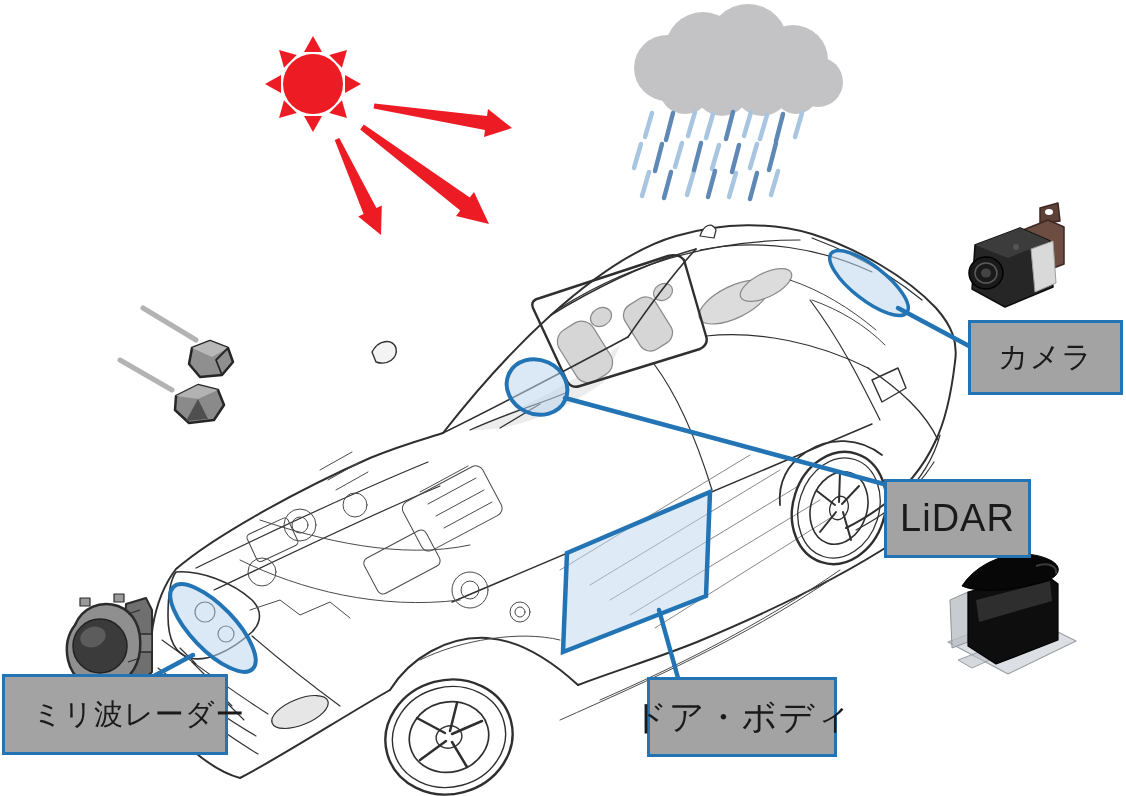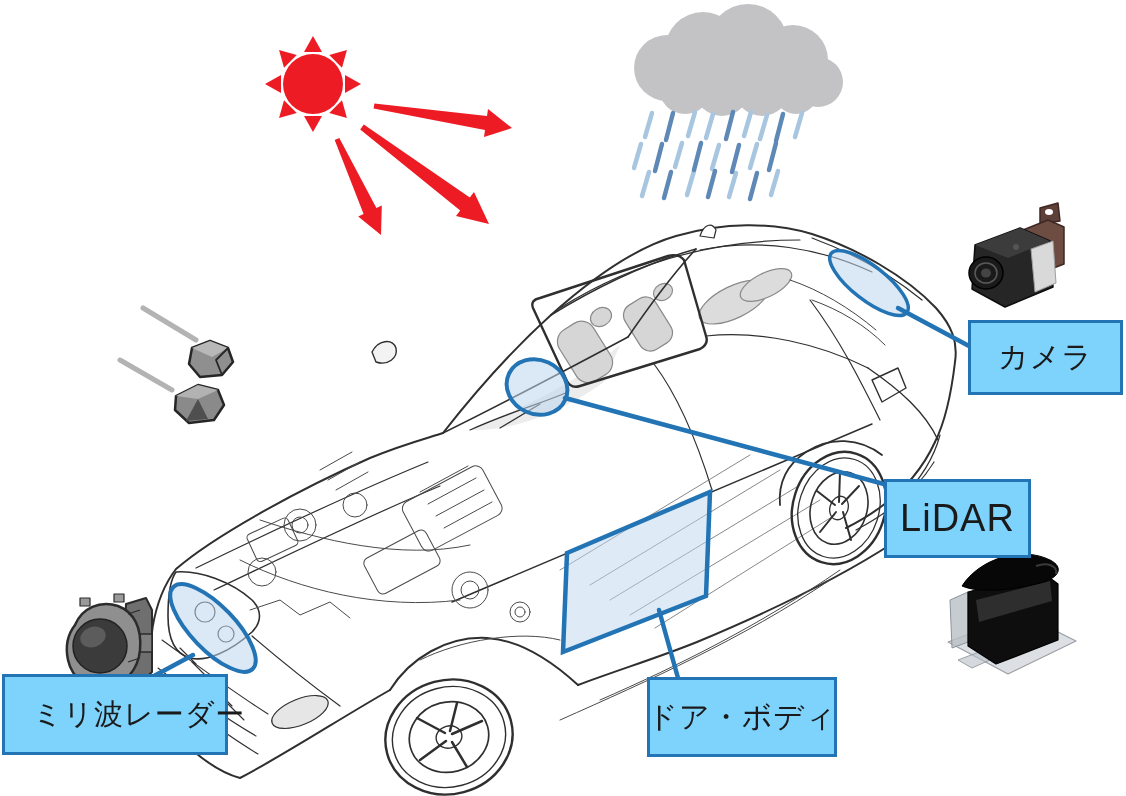--- a/index.html
+++ b/index.html
@@ -3,27 +3,27 @@
 <meta charset="utf-8">
 <style>
   :root { --accent:#2374B5; --ink:#2f2f2f; }
   html,body { margin:0; padding:0; background:#ffffff; }
   #stage {
     position:relative; width:1126px; height:796px; background:#ffffff;
     font-family:"Liberation Sans","DejaVu Sans",sans-serif; overflow:hidden;
   }
   #diagram-svg { position:absolute; left:0; top:0; }
   .label-box {
-    position:absolute; box-sizing:border-box; background:#7dd3fc;
+    position:absolute; box-sizing:border-box; background:#a3a3a3;
     border:3px solid var(--accent); display:flex; align-items:center; justify-content:center;
     color:#1a1a1a; letter-spacing:1px; white-space:nowrap;
   }
   .label-camera { left:968px; top:320px; width:155px; height:75px; font-size:30px; }
   .label-lidar  { left:884px; top:479px; width:147px; height:79px; font-size:38px; }
-  .label-door   { left:647px; top:677px; width:190px; height:80px; font-size:30px; }
+  .label-door   { left:647px; top:677px; width:190px; height:80px; font-size:35px; }
   .label-radar  { left:2px;   top:674px; width:226px; height:81px; font-size:29px;padding-left:48px; }
 </style>
 </head>
 <body>
 
 <div id="stage">
 
 <svg id="diagram-svg" width="1126" height="796" viewBox="0 0 1126 796" xmlns="http://www.w3.org/2000/svg">
 
   <g fill="#ED1C24" transform="translate(313,84)">

